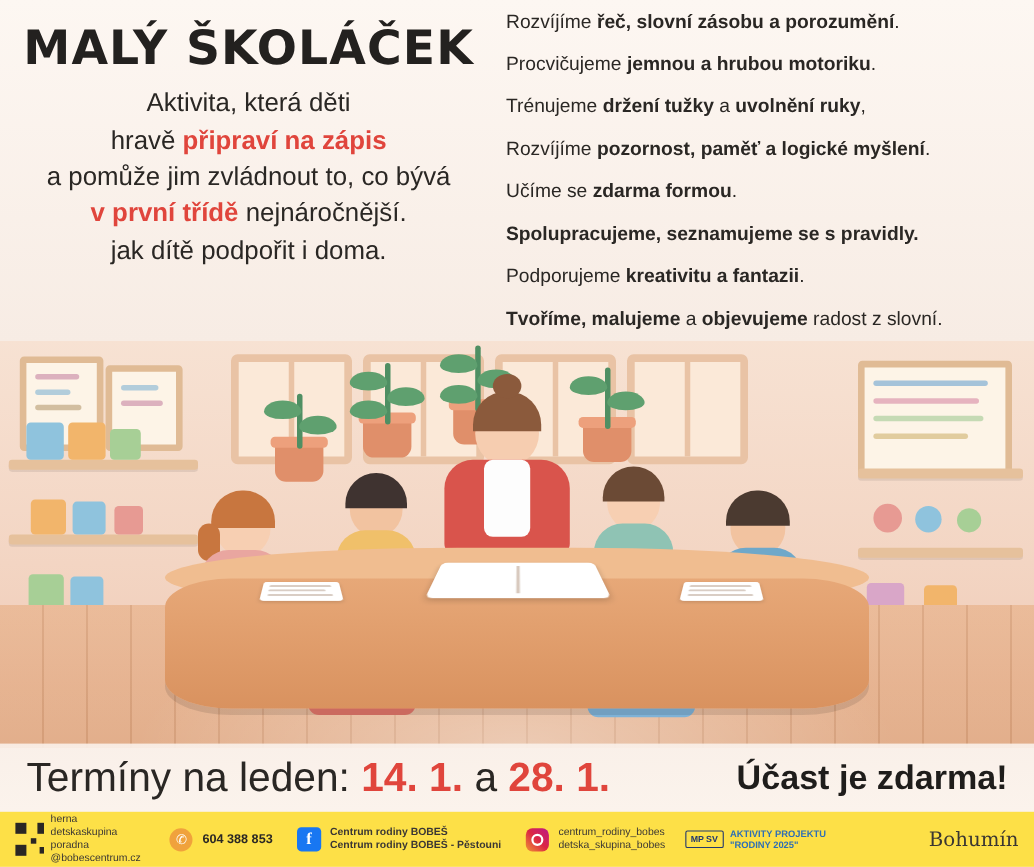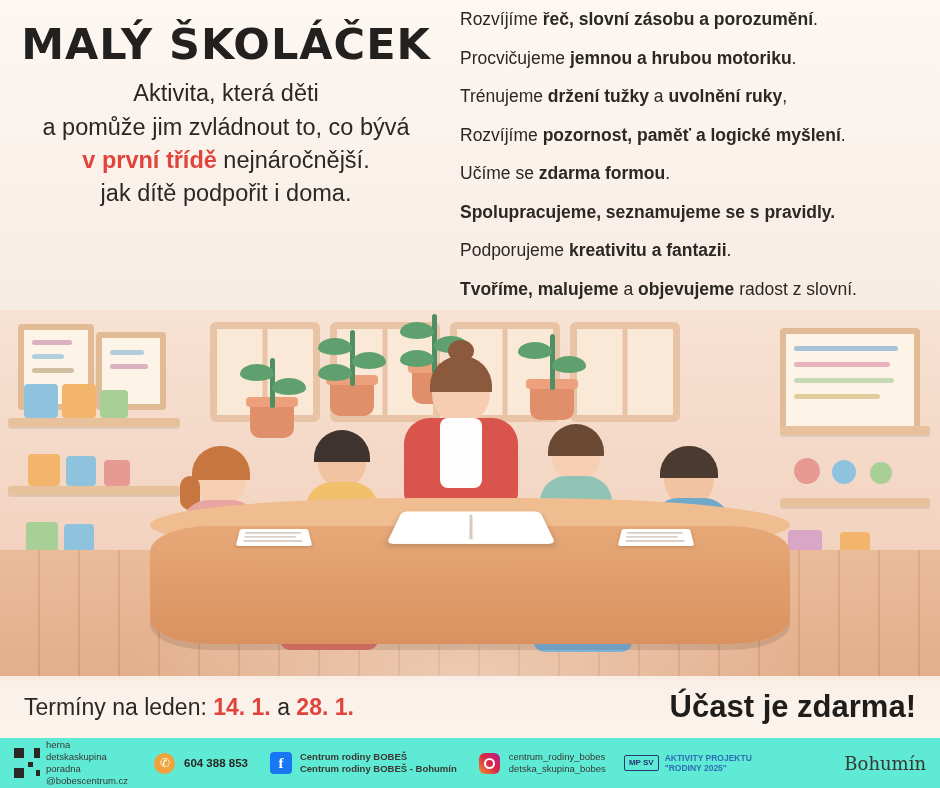--- a/index.html
+++ b/index.html
@@ -140,27 +140,27 @@
   }
   .paper i{position:absolute;left:6px;height:3px;background:#d9cdc4;border-radius:2px;display:block;}
 
   
   .dates{
     position:absolute;left:0;top:676px;width:940px;height:62px;
     display:flex;align-items:center;justify-content:space-between;
     padding:0 24px;box-sizing:border-box;
     background:linear-gradient(180deg,rgba(250,240,233,.92) 0%,#fbf3ec 100%);
   }
-  .dates-left{font-size:23px;color:#2a2724;}
+  .dates-left{font-size:37px;color:#2a2724;}
   .dates-left .red{color:#e0453c;font-weight:bold;}
   .dates-right{font-size:31px;font-weight:bold;color:#1f1d1b;}
 
   .footer{
     position:absolute;left:0;top:738px;width:940px;height:50px;
-    background:#5eead4;
+    background:#fde047;
     display:flex;align-items:center;
     padding:0 14px;box-sizing:border-box;
     gap:10px;
   }
   .fitem{display:flex;align-items:center;gap:6px;}
   .ftext{font-size:9.5px;line-height:1.28;color:#3b3734;}
   .ficon{width:26px;height:26px;display:flex;align-items:center;justify-content:center;}
   .circ{width:21px;height:21px;border-radius:50%;display:flex;align-items:center;justify-content:center;color:#fff;font-size:12px;}
   .phone-c{background:#f0a23c;}
   .fb{width:22px;height:22px;border-radius:4px;background:#1877f2;color:#fff;font-weight:bold;font-size:15px;display:flex;align-items:center;justify-content:center;font-family:"Liberation Serif",serif;}
@@ -183,20 +183,21 @@
 </head>
 <body>
 
 <div class="poster">
 
   <div class="top">
     <div class="top-left">
       <div class="title">MALÝ ŠKOLÁČEK</div>
       <div class="lead" id="lead">
           <div><span>Aktivita, která děti</span></div>
+          <div><span>hravě </span><span class="hl">připraví na zápis</span></div>
           <div><span>a pomůže jim zvládnout to, co bývá</span></div>
           <div><span class="hl">v první třídě </span><span>nejnáročnější.</span></div>
           <div><span>jak dítě podpořit i doma.</span></div>
         </div>
     </div>
     <div class="top-right" id="bullets">
         <div class="bullet"><span>Rozvíjíme </span><b>řeč, slovní zásobu a porozumění</b><span>.</span></div>
         <div class="bullet"><span>Procvičujeme </span><b>jemnou a hrubou motoriku</b><span>.</span></div>
         <div class="bullet"><span>Trénujeme </span><b>držení tužky</b><span> a </span><b>uvolnění ruky</b><span>,</span></div>
         <div class="bullet"><span>Rozvíjíme </span><b>pozornost, paměť a logické myšlení</b><span>.</span></div>
@@ -367,21 +368,21 @@
         </div>
       <div class="phone-num">604 388 853</div>
     </div>
 
     <div class="fitem" style="margin-left:10px;">
       <div class="ficon">
           <div class="fb">f</div>
         </div>
       <div class="ftext">
         <div style="font-weight:bold;">Centrum rodiny BOBEŠ</div>
-        <div style="font-weight:bold;">Centrum rodiny BOBEŠ - Bohumín</div>
+        <div style="font-weight:bold;">Centrum rodiny BOBEŠ - Pěstouni</div>
       </div>
     </div>
 
     <div class="fitem" style="margin-left:10px;">
       <div class="ficon">
           <div class="ig"></div>
         </div>
       <div class="ftext">
         <div>centrum_rodiny_bobes</div>
         <div>detska_skupina_bobes</div>

